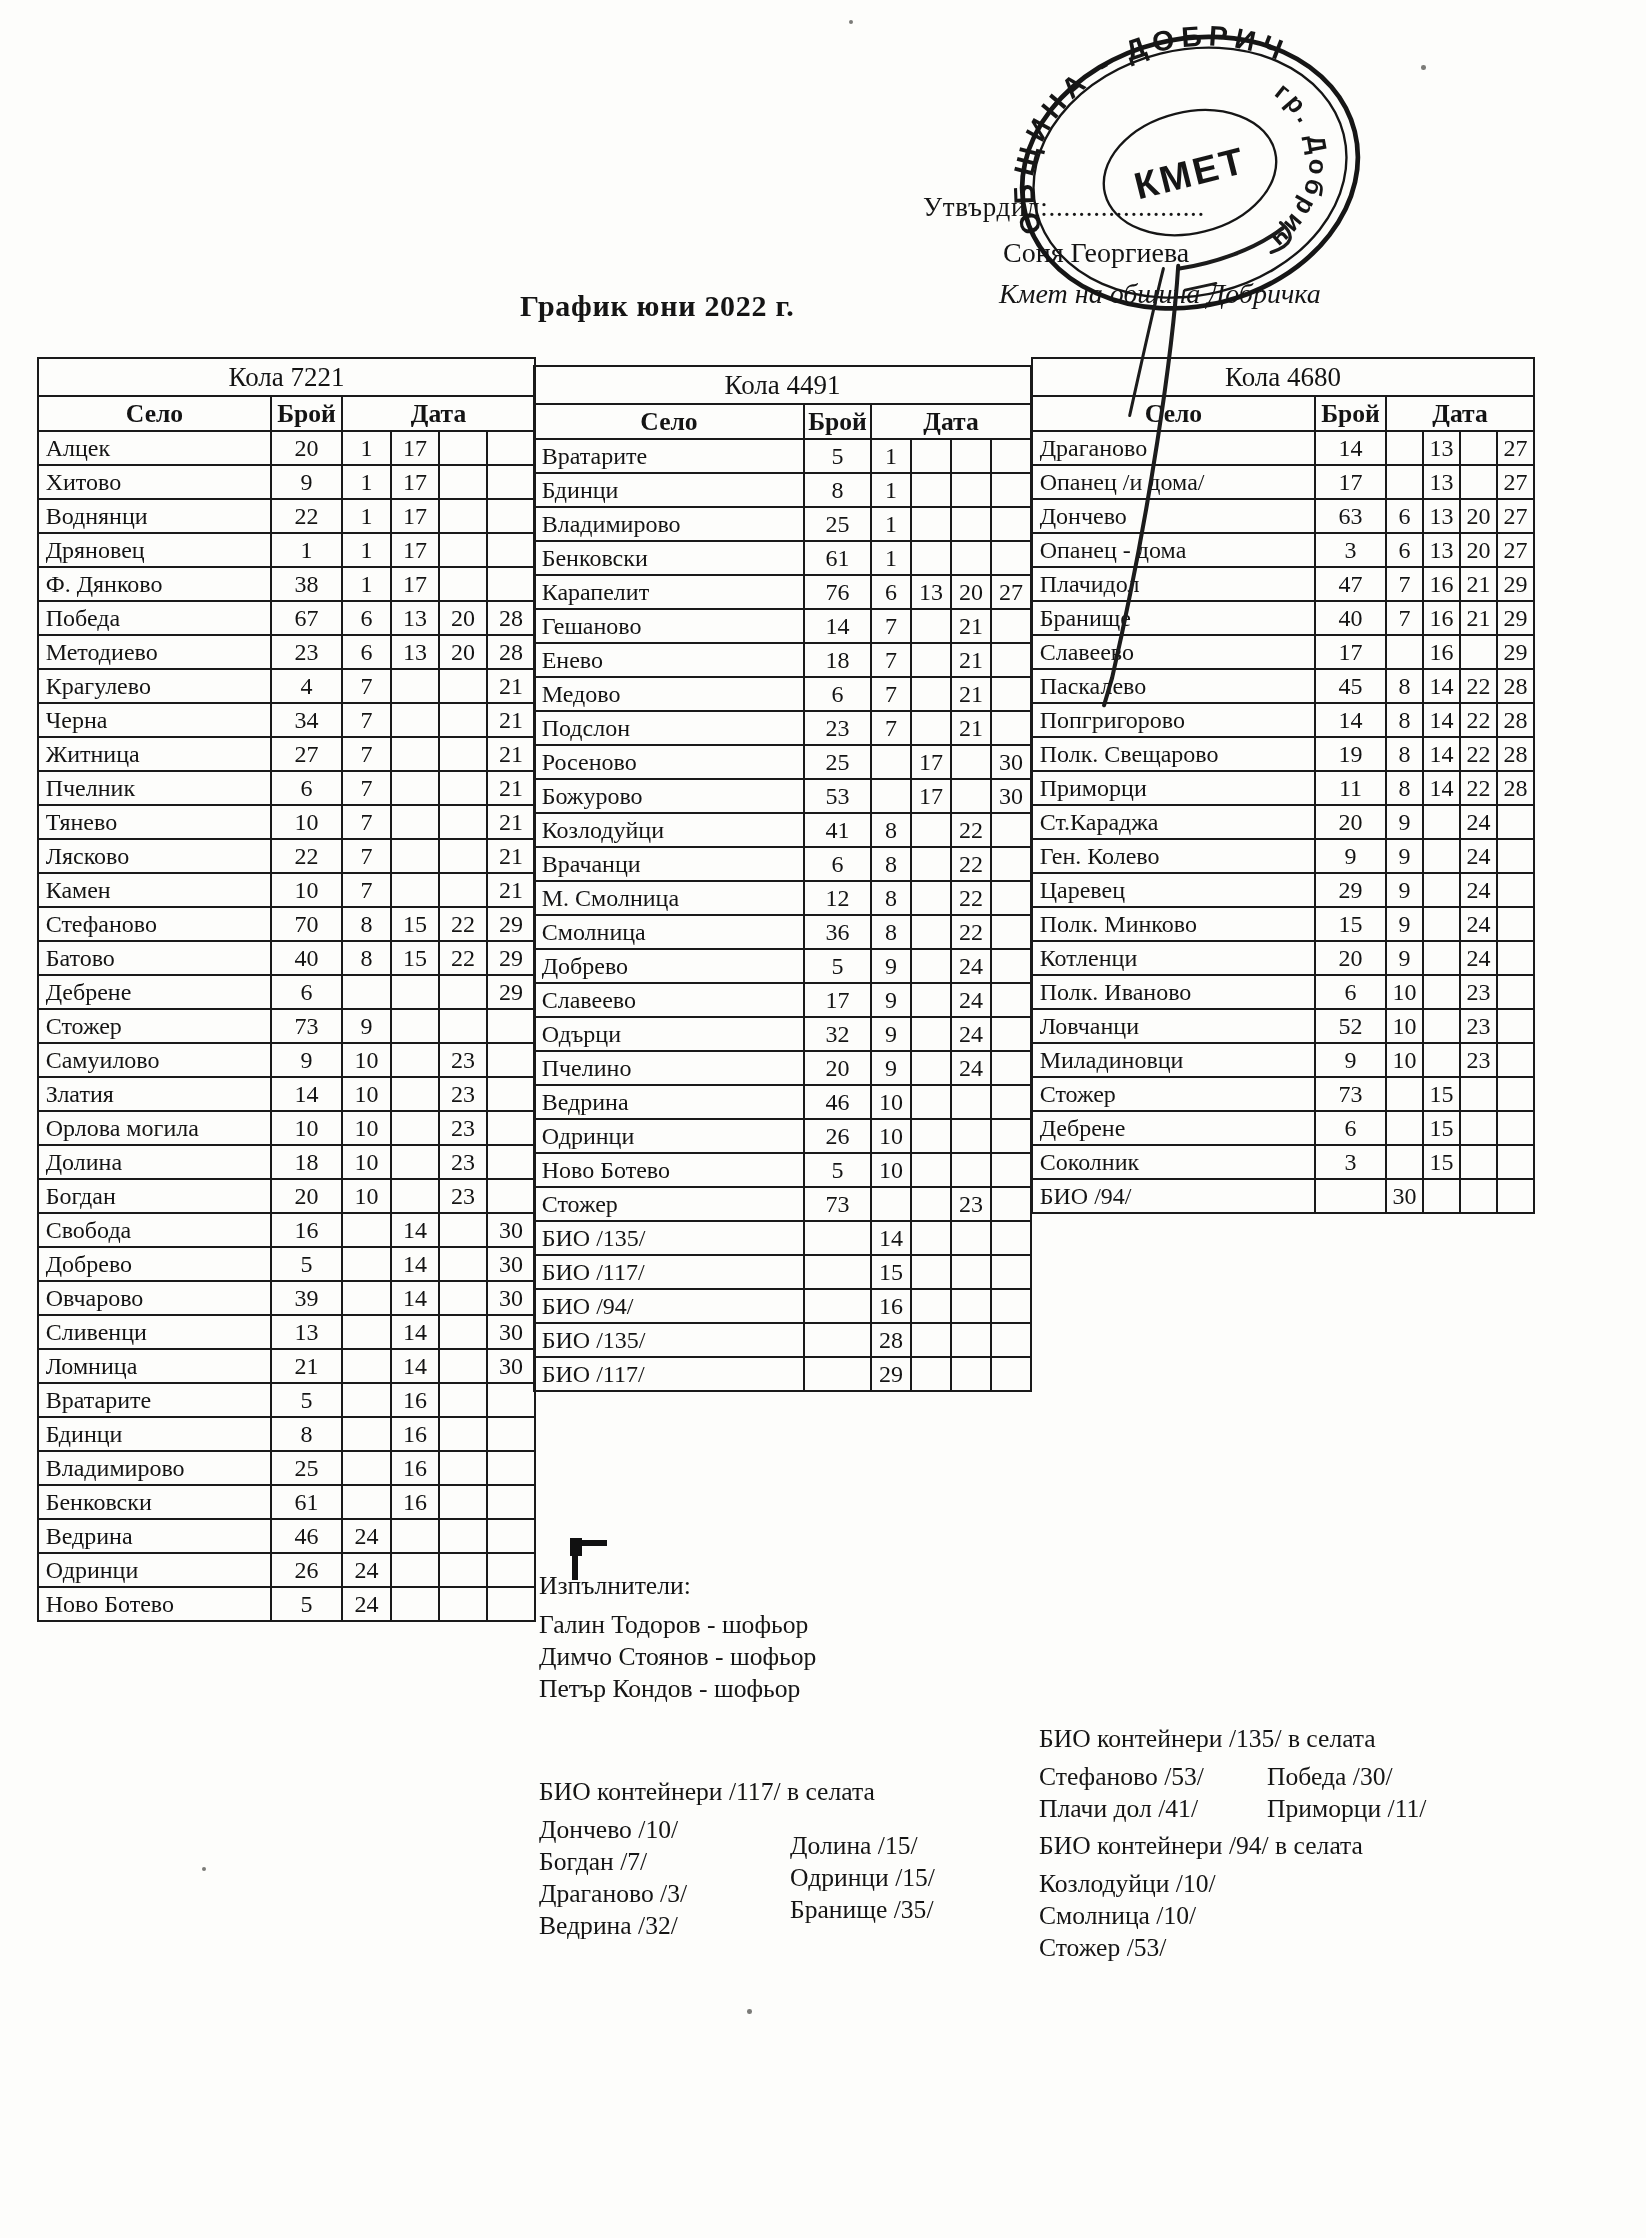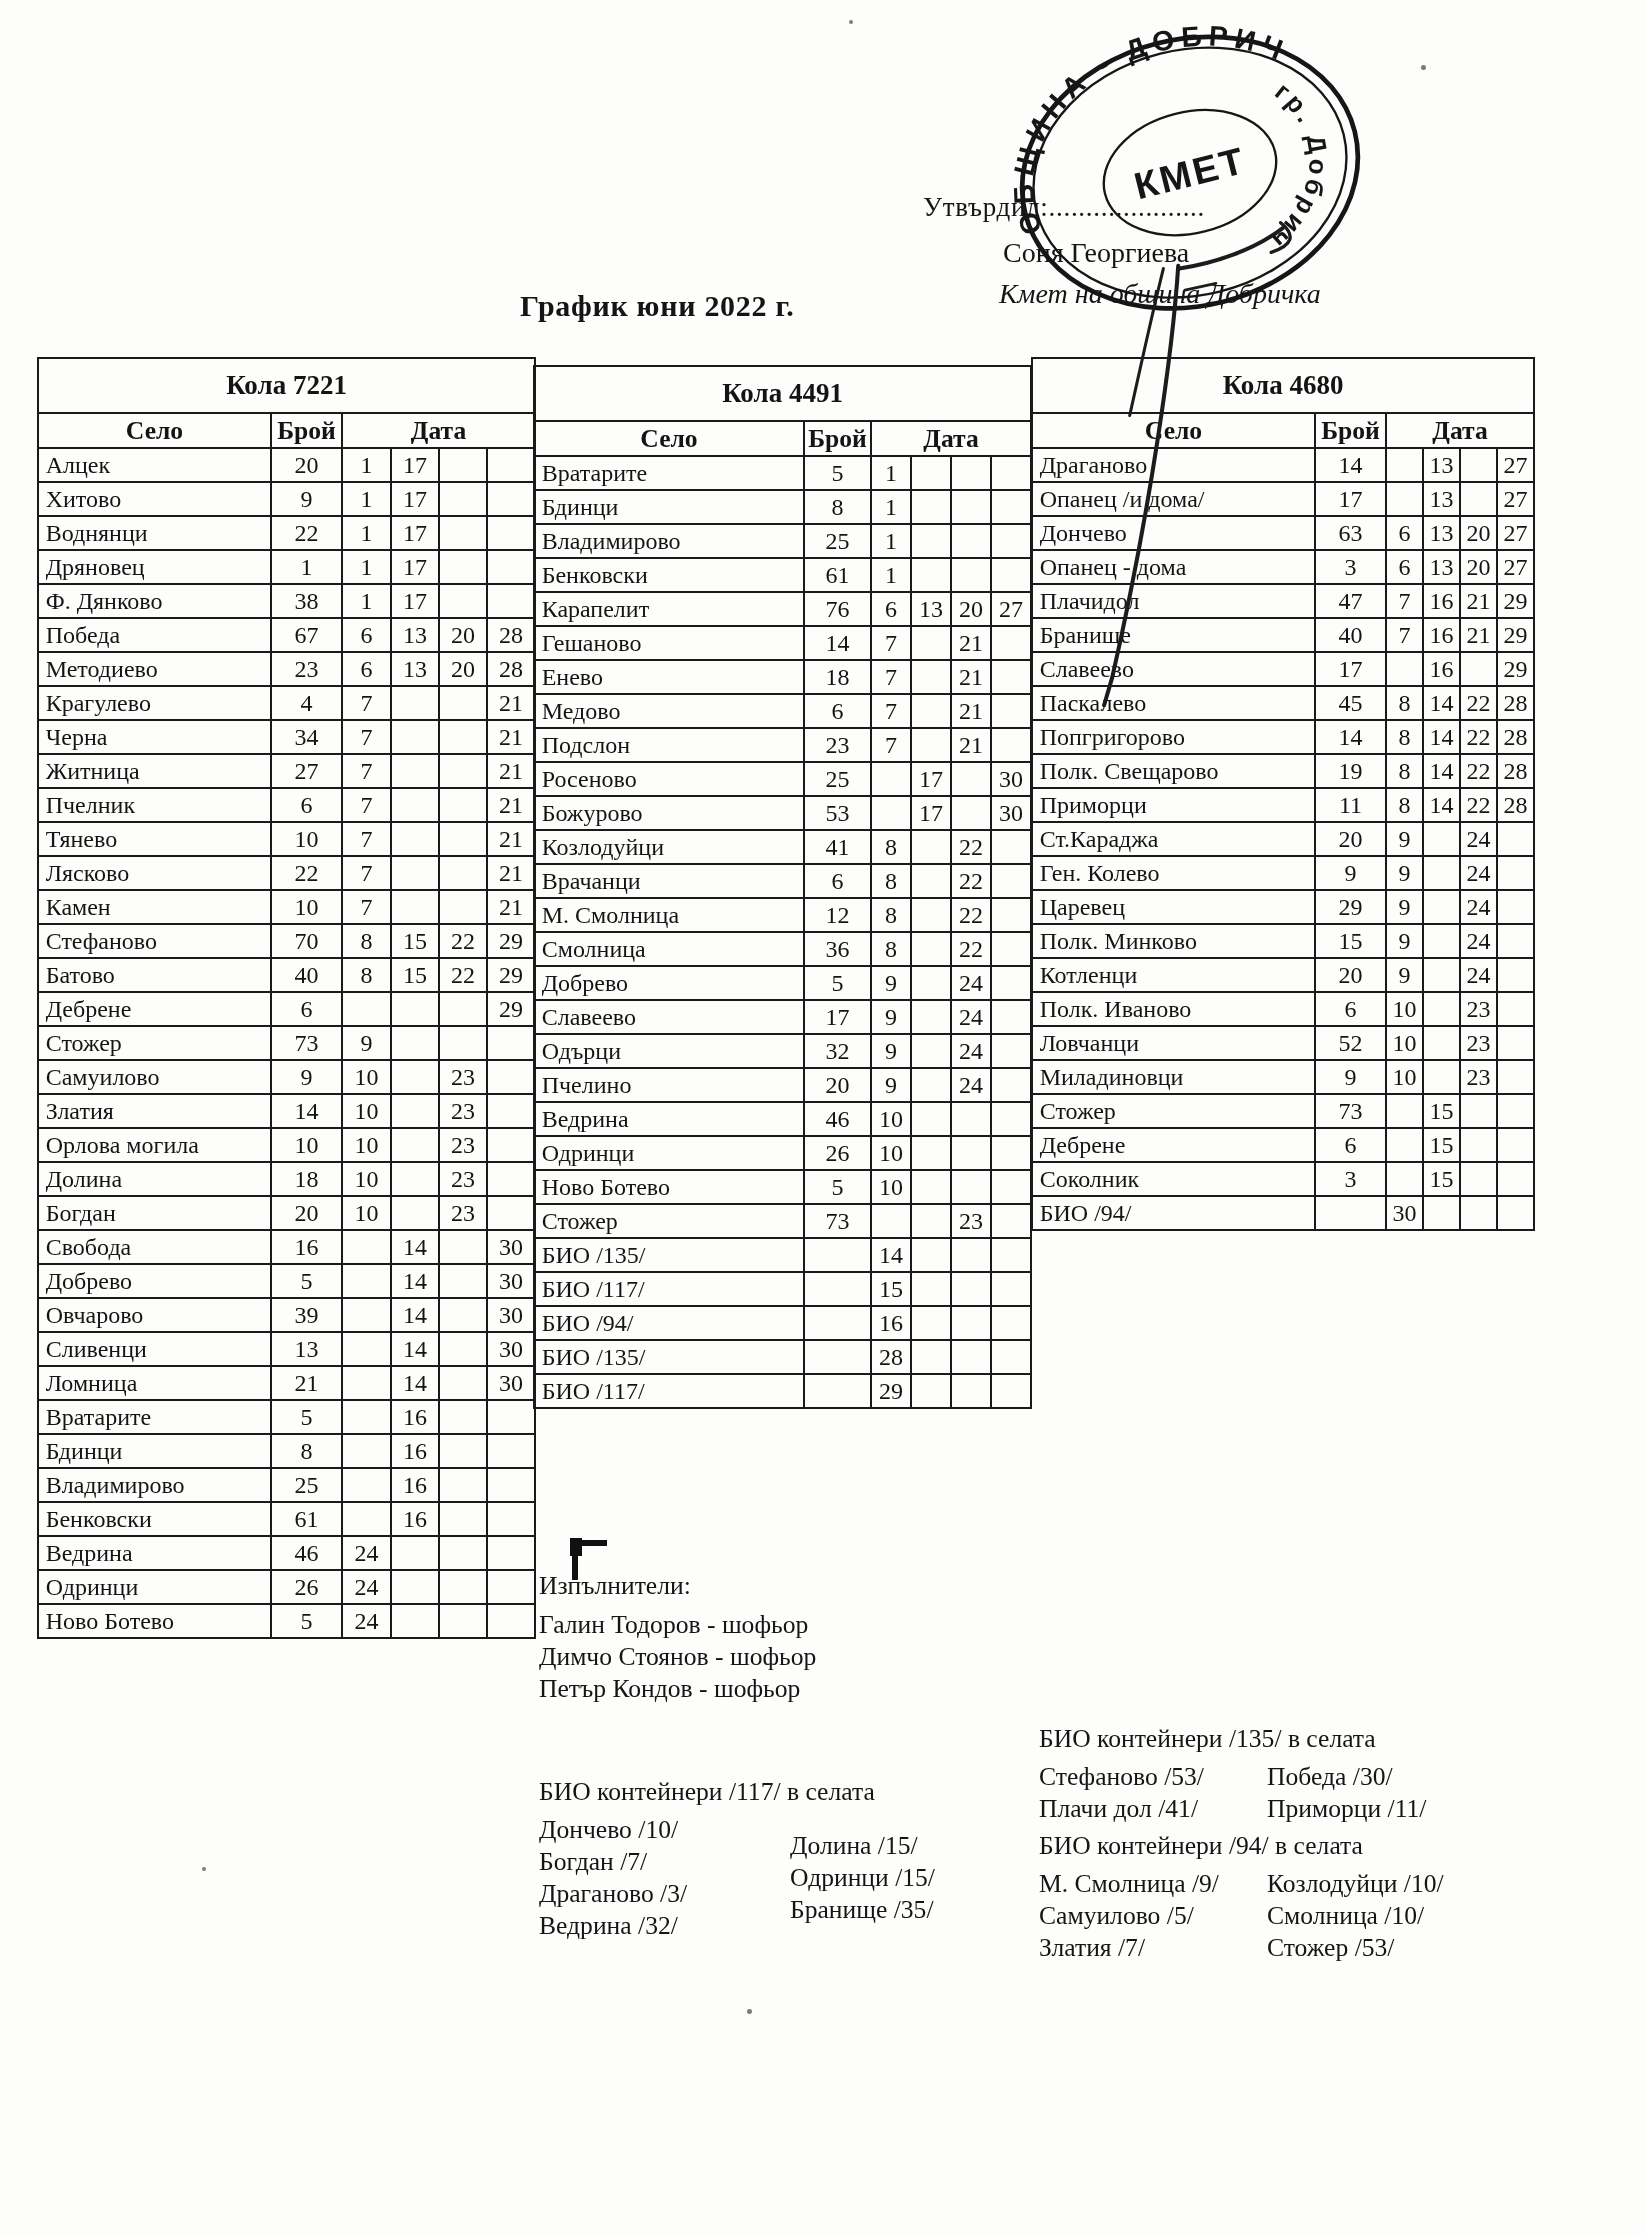--- a/index.html
+++ b/index.html
@@ -12,21 +12,21 @@
   
   .approval-label { position:absolute; left:911px; top:192px; font-size:27px; letter-spacing:0.7px;margin-left:12px; }
   .approver-name  { position:absolute; left:1003px; top:237px; font-size:28px; }
   .approver-role  { position:absolute; left:999px; top:278px; font-size:28px; font-style:italic; }
   
   .doc-title { position:absolute; left:520px; top:289px; font-size:30px; font-weight:bold; letter-spacing:0.7px; }
   
   table.tbl { position:absolute; border-collapse:collapse; table-layout:fixed; background:transparent; }
   .tbl th, .tbl td { border:2px solid #1a1a1a; padding:0 0; overflow:hidden; white-space:nowrap; color:#141414; }
   .tbl { border:2.7px solid #131313; }
-  .tbl .kola    { height:55px; font-size:27px; font-weight:bold; text-align:center; }
+  .tbl .kola    { height:38px; font-size:27px; font-weight:normal; text-align:center; }
   .tbl .colhead { height:35px; font-size:25.6px; font-weight:bold; text-align:center;margin-left:24px; }
   .tbl td { height:34px; font-size:24px; }
   .tbl td.v { text-align:left; padding-left:6.7px; }
   .tbl td.c, .tbl td.d { text-align:center; }
   #table-0 { left:37px;   top:357px; width:495px; }
   #table-1 { left:533px;  top:365px; width:499px;padding-left:48px; }
   #table-2 { left:1031px; top:357px; width:502px; }
   
   .executors { position:absolute; left:539px; top:1571px; font-size:25.6px; }
   .executors .hdr { margin-bottom:8px; }
@@ -865,25 +865,20 @@
           <div class="li">Долина /15/</div>
           <div class="li">Одринци /15/</div>
           <div class="li">Бранище /35/</div>
         </div>
     </div>
   </div>
 
   <div class="bio" id="bio-94">
     <div class="hdr">БИО контейнери /94/ в селата</div>
     <div class="bio-cols">
-      <div class="col1">
-          <div class="li">М. Смолница /9/</div>
-          <div class="li">Самуилово /5/</div>
-          <div class="li">Златия /7/</div>
-        </div>
       <div class="col2">
           <div class="li">Козлодуйци /10/</div>
           <div class="li">Смолница /10/</div>
           <div class="li">Стожер /53/</div>
         </div>
     </div>
   </div>
 
   <svg class="sig-svg" viewBox="0 0 2442 3321">
     <g fill="none" stroke="#1c1c1c" stroke-linecap="round">

